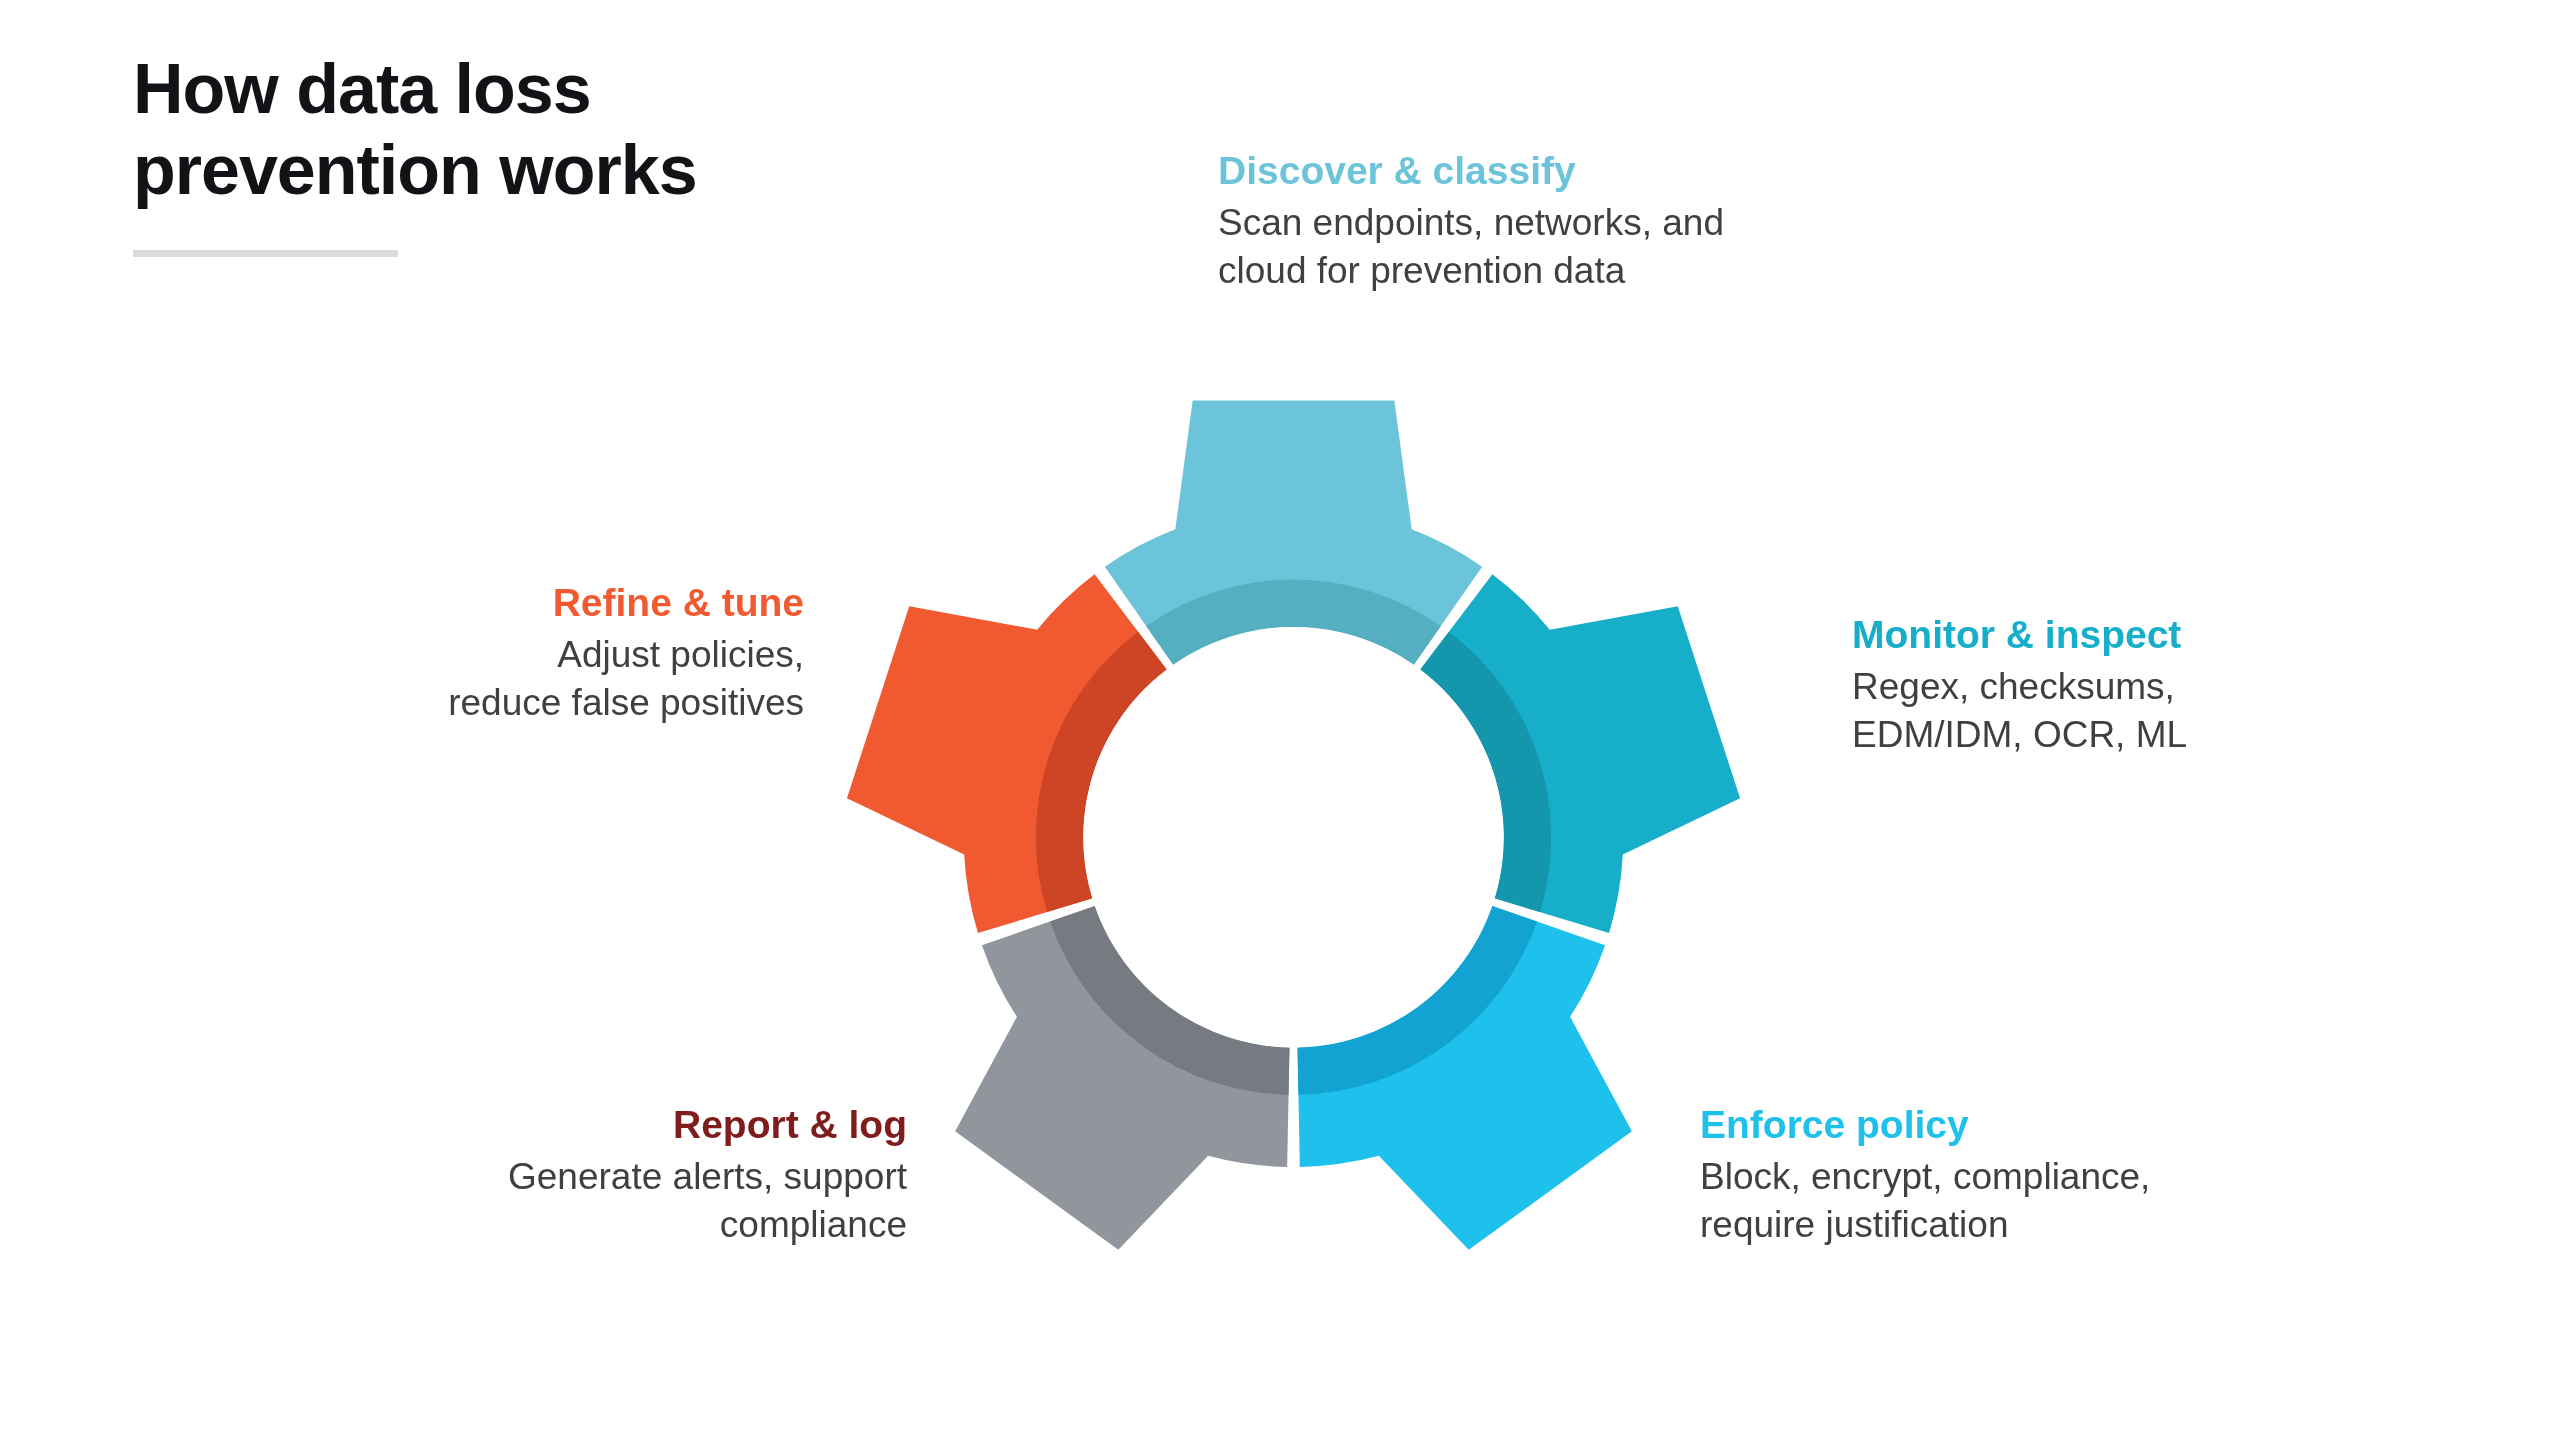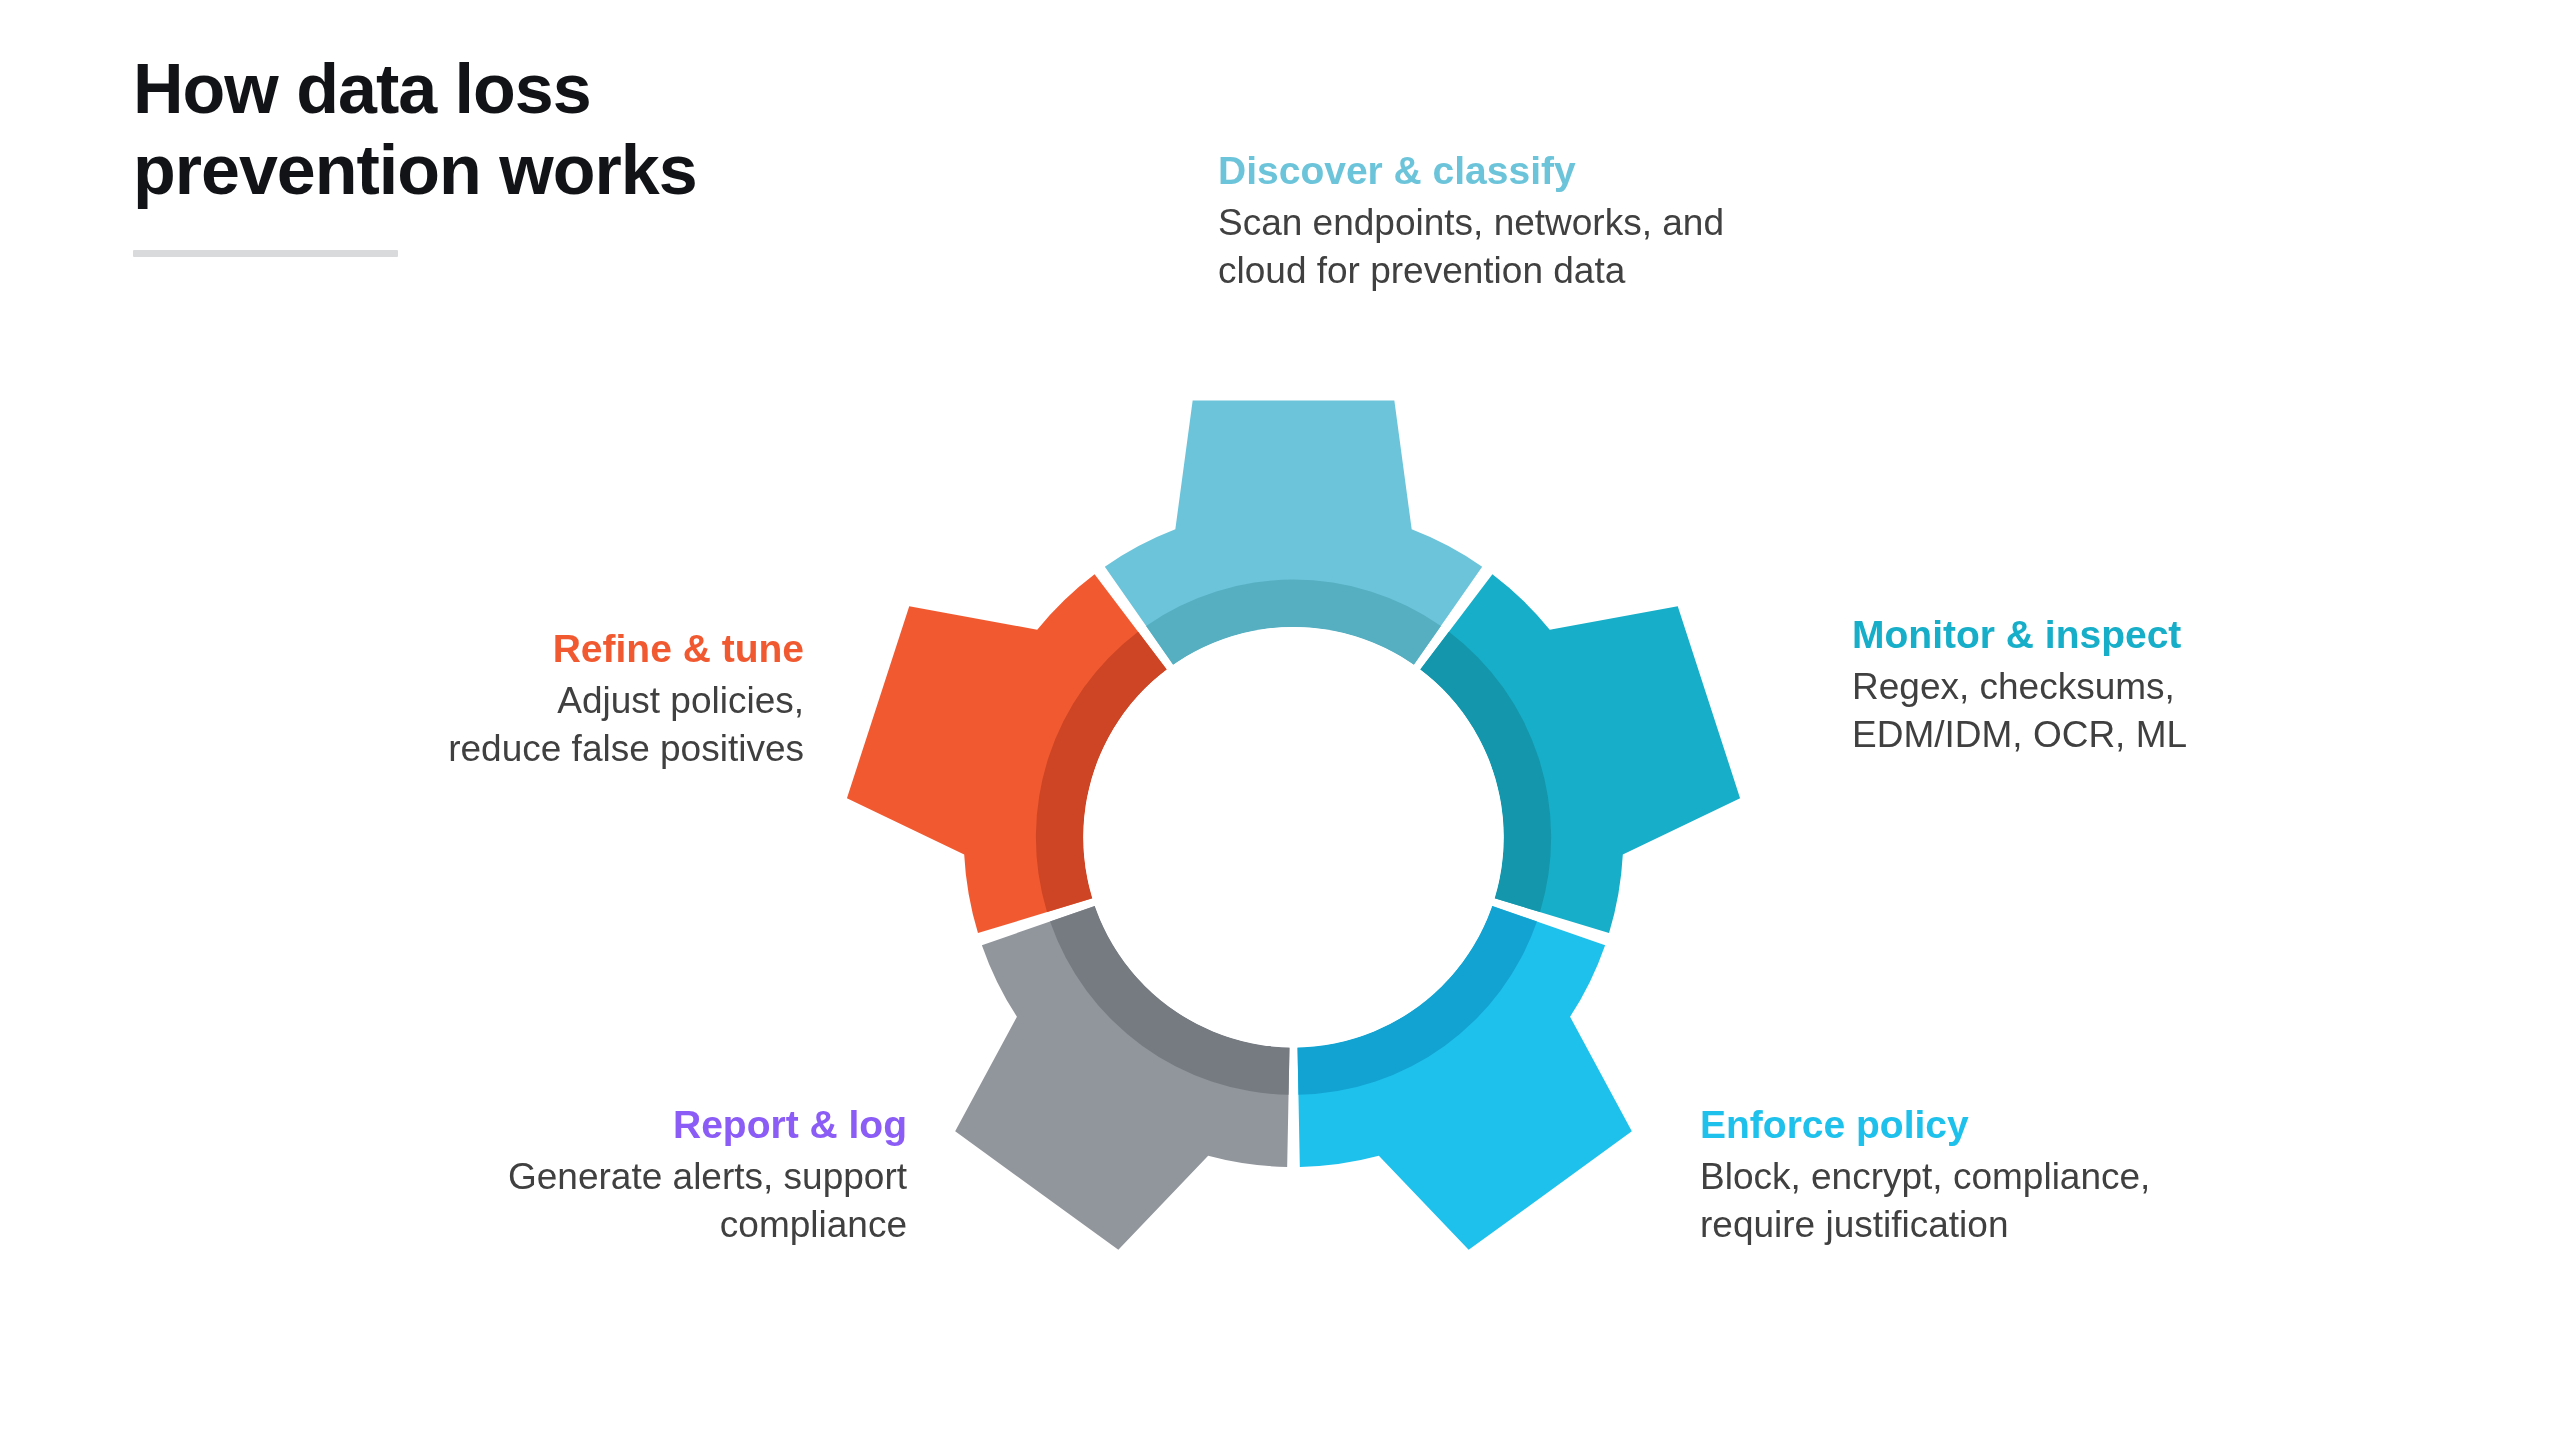--- a/index.html
+++ b/index.html
@@ -29,21 +29,21 @@
   .callout .c-body{
     font-size:37px;font-weight:400;color:#404040;line-height:1.30;
   }
   .callout.align-right{text-align:right;}
   .callout.align-left{text-align:left;}
 
   #callout-discover  {left:1218px;top:149px;  width:783px;}
   #callout-monitor   {left:1852px;top:613px; width:649px;}
   #callout-enforce   {left:1700px;top:1103px; width:732px;}
   #callout-report    {left:309px; top:1103px; width:598px;}
-  #callout-refine    {left:268px; top:627px; width:536px;}
+  #callout-refine    {left:268px; top:581px; width:536px;}
 
   
   #gear-wrap{position:absolute;left:804px;top:340px;width:979px;height:979px;}
   #gear-svg{width:100%;height:100%;display:block;}
 </style>
 </head>
 <body>
 
 <div id="stage">
 
@@ -99,21 +99,21 @@
 
   <div class="callout align-left" id="callout-enforce">
     <div class="c-head" style="color: rgb(30, 192, 236);">Enforce policy</div>
     <div class="c-body">
       <div>Block, encrypt, compliance,</div>
       <div>require justification</div>
     </div>
   </div>
 
   <div class="callout align-right" id="callout-report">
-    <div class="c-head" style="color: #8b5cf6;">Report &amp; log</div>
+    <div class="c-head" style="color: #7f1d1d;">Report &amp; log</div>
     <div class="c-body">
       <div>Generate alerts, support</div>
       <div>compliance</div>
     </div>
   </div>
 
   <div class="callout align-right" id="callout-refine">
     <div class="c-head" style="color: rgb(241, 90, 49);">Refine &amp; tune</div>
     <div class="c-body">
       <div>Adjust policies,</div>

